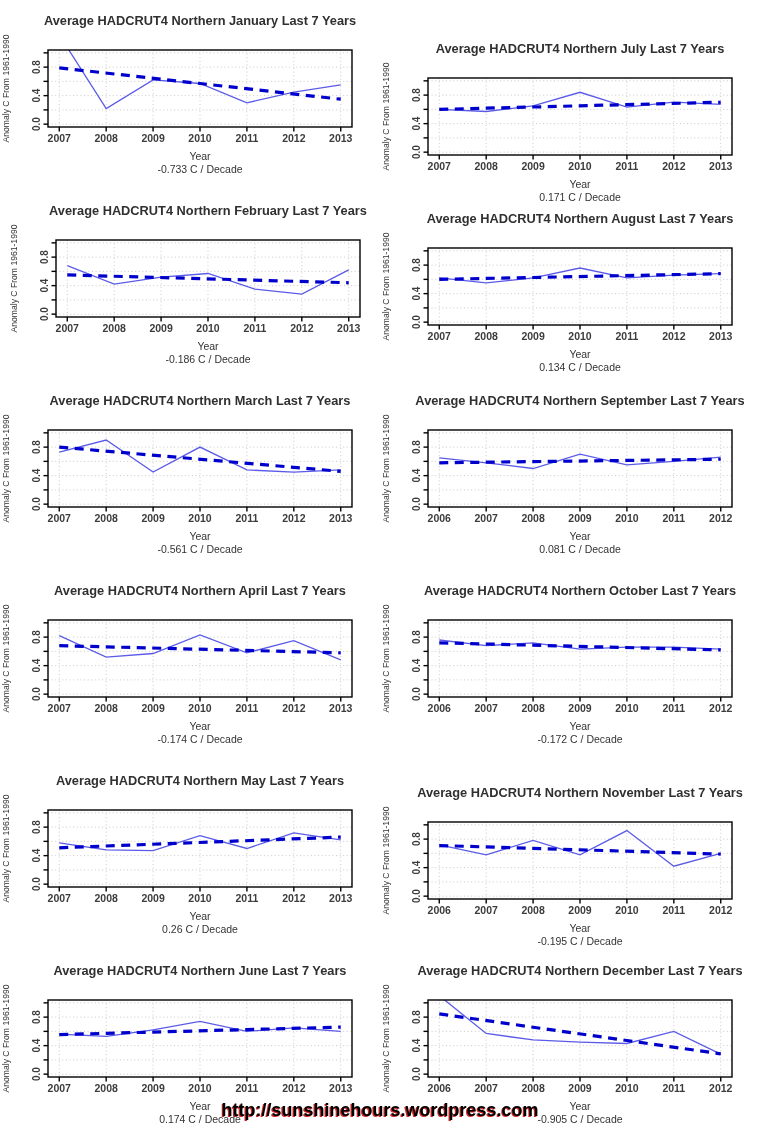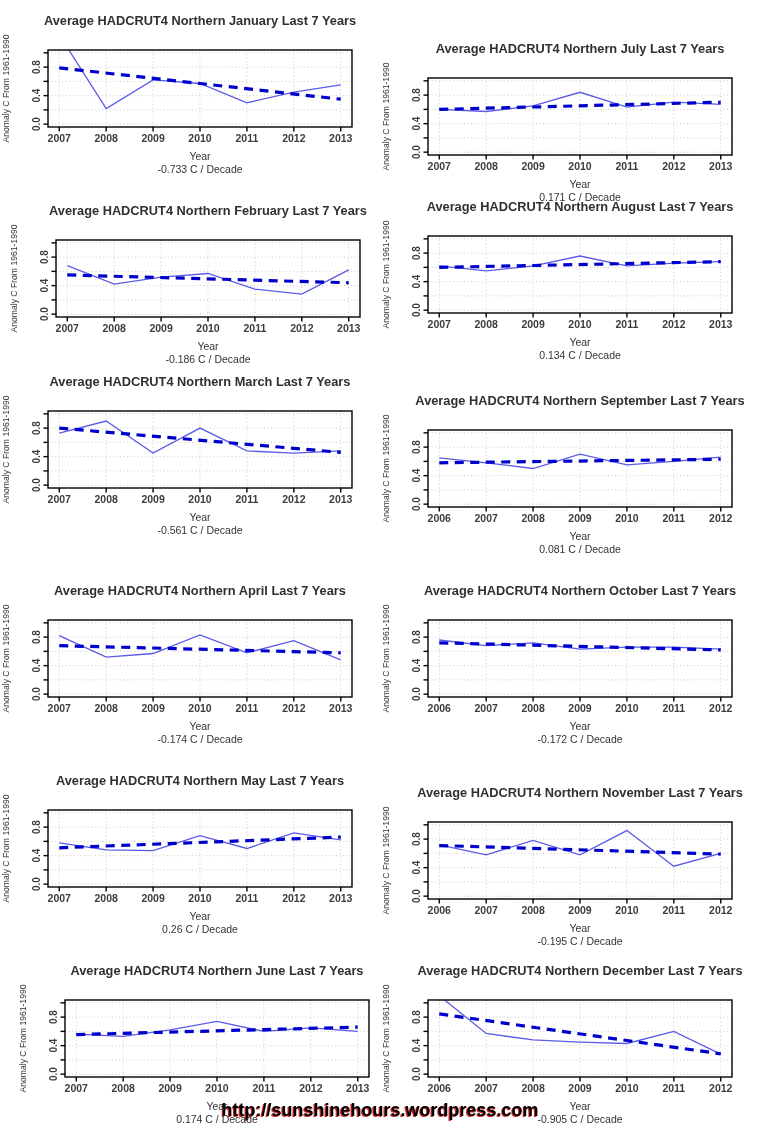--- a/index.html
+++ b/index.html
@@ -153,21 +153,21 @@
         <text x="200" y="142" text-anchor="middle" font-size="10.5" font-weight="bold" fill="#3c3c3c">2010</text>
         <line x1="246.91358024691357" x2="246.91358024691357" y1="127" y2="131.5" stroke="#000" stroke-width="1.4"></line>
         <text x="246.91358024691357" y="142" text-anchor="middle" font-size="10.5" font-weight="bold" fill="#3c3c3c">2011</text>
         <line x1="293.82716049382714" x2="293.82716049382714" y1="127" y2="131.5" stroke="#000" stroke-width="1.4"></line>
         <text x="293.82716049382714" y="142" text-anchor="middle" font-size="10.5" font-weight="bold" fill="#3c3c3c">2012</text>
         <line x1="340.7407407407407" x2="340.7407407407407" y1="127" y2="131.5" stroke="#000" stroke-width="1.4"></line>
         <text x="340.7407407407407" y="142" text-anchor="middle" font-size="10.5" font-weight="bold" fill="#3c3c3c">2013</text>
         <text x="200" y="160" text-anchor="middle" font-size="10.5" fill="#333">Year</text>
         <text x="200" y="173" text-anchor="middle" font-size="10.5" fill="#333">-0.186 C / Decade</text>
       </svg></div>
-    <div class="cell" style="left: 380px; top: 186px;"><svg width="380" height="190" viewBox="0 0 380 190">
+    <div class="cell" style="left: 380px; top: 198px;"><svg width="380" height="190" viewBox="0 0 380 190">
         <text x="200" y="25" text-anchor="middle" font-size="12.8" font-weight="bold" fill="#303030">Average HADCRUT4 Northern August Last 7 Years</text>
         <text x="9" y="88.5" text-anchor="middle" font-size="8.6" fill="#333" transform="rotate(-90 9 88.5)">Anomaly C From 1961-1990</text>
         <line x1="48" x2="352" y1="124.14814814814814" y2="124.14814814814814" stroke="#c9c9c9" stroke-width="1" stroke-dasharray="1 2.6"></line>
         <line x1="48" x2="352" y1="109.88888888888889" y2="109.88888888888889" stroke="#c9c9c9" stroke-width="1" stroke-dasharray="1 2.6"></line>
         <line x1="48" x2="352" y1="95.62962962962962" y2="95.62962962962962" stroke="#c9c9c9" stroke-width="1" stroke-dasharray="1 2.6"></line>
         <line x1="48" x2="352" y1="81.37037037037037" y2="81.37037037037037" stroke="#c9c9c9" stroke-width="1" stroke-dasharray="1 2.6"></line>
         <line x1="48" x2="352" y1="67.11111111111111" y2="67.11111111111111" stroke="#c9c9c9" stroke-width="1" stroke-dasharray="1 2.6"></line>
         <line x1="48" x2="352" y1="52.851851851851855" y2="52.851851851851855" stroke="#c9c9c9" stroke-width="1" stroke-dasharray="1 2.6"></line>
         <line x1="59.25925925925926" x2="59.25925925925926" y1="50" y2="127" stroke="#c9c9c9" stroke-width="1" stroke-dasharray="1 2.6"></line>
         <line x1="106.17283950617283" x2="106.17283950617283" y1="50" y2="127" stroke="#c9c9c9" stroke-width="1" stroke-dasharray="1 2.6"></line>
@@ -201,21 +201,21 @@
         <text x="200" y="142" text-anchor="middle" font-size="10.5" font-weight="bold" fill="#3c3c3c">2010</text>
         <line x1="246.91358024691357" x2="246.91358024691357" y1="127" y2="131.5" stroke="#000" stroke-width="1.4"></line>
         <text x="246.91358024691357" y="142" text-anchor="middle" font-size="10.5" font-weight="bold" fill="#3c3c3c">2011</text>
         <line x1="293.82716049382714" x2="293.82716049382714" y1="127" y2="131.5" stroke="#000" stroke-width="1.4"></line>
         <text x="293.82716049382714" y="142" text-anchor="middle" font-size="10.5" font-weight="bold" fill="#3c3c3c">2012</text>
         <line x1="340.7407407407407" x2="340.7407407407407" y1="127" y2="131.5" stroke="#000" stroke-width="1.4"></line>
         <text x="340.7407407407407" y="142" text-anchor="middle" font-size="10.5" font-weight="bold" fill="#3c3c3c">2013</text>
         <text x="200" y="160" text-anchor="middle" font-size="10.5" fill="#333">Year</text>
         <text x="200" y="173" text-anchor="middle" font-size="10.5" fill="#333">0.134 C / Decade</text>
       </svg></div>
-    <div class="cell" style="left: 0px; top: 361px;"><svg width="380" height="190" viewBox="0 0 380 190">
+    <div class="cell" style="left: 0px; top: 380px;"><svg width="380" height="190" viewBox="0 0 380 190">
         <text x="200" y="25" text-anchor="middle" font-size="12.8" font-weight="bold" fill="#303030">Average HADCRUT4 Northern March Last 7 Years</text>
         <text x="9" y="88.5" text-anchor="middle" font-size="8.6" fill="#333" transform="rotate(-90 9 88.5)">Anomaly C From 1961-1990</text>
         <line x1="48" x2="352" y1="124.14814814814814" y2="124.14814814814814" stroke="#c9c9c9" stroke-width="1" stroke-dasharray="1 2.6"></line>
         <line x1="48" x2="352" y1="109.88888888888889" y2="109.88888888888889" stroke="#c9c9c9" stroke-width="1" stroke-dasharray="1 2.6"></line>
         <line x1="48" x2="352" y1="95.62962962962962" y2="95.62962962962962" stroke="#c9c9c9" stroke-width="1" stroke-dasharray="1 2.6"></line>
         <line x1="48" x2="352" y1="81.37037037037037" y2="81.37037037037037" stroke="#c9c9c9" stroke-width="1" stroke-dasharray="1 2.6"></line>
         <line x1="48" x2="352" y1="67.11111111111111" y2="67.11111111111111" stroke="#c9c9c9" stroke-width="1" stroke-dasharray="1 2.6"></line>
         <line x1="48" x2="352" y1="52.851851851851855" y2="52.851851851851855" stroke="#c9c9c9" stroke-width="1" stroke-dasharray="1 2.6"></line>
         <line x1="59.25925925925926" x2="59.25925925925926" y1="50" y2="127" stroke="#c9c9c9" stroke-width="1" stroke-dasharray="1 2.6"></line>
         <line x1="106.17283950617283" x2="106.17283950617283" y1="50" y2="127" stroke="#c9c9c9" stroke-width="1" stroke-dasharray="1 2.6"></line>
@@ -489,21 +489,21 @@
         <text x="200" y="142" text-anchor="middle" font-size="10.5" font-weight="bold" fill="#3c3c3c">2009</text>
         <line x1="246.91358024691357" x2="246.91358024691357" y1="127" y2="131.5" stroke="#000" stroke-width="1.4"></line>
         <text x="246.91358024691357" y="142" text-anchor="middle" font-size="10.5" font-weight="bold" fill="#3c3c3c">2010</text>
         <line x1="293.82716049382714" x2="293.82716049382714" y1="127" y2="131.5" stroke="#000" stroke-width="1.4"></line>
         <text x="293.82716049382714" y="142" text-anchor="middle" font-size="10.5" font-weight="bold" fill="#3c3c3c">2011</text>
         <line x1="340.7407407407407" x2="340.7407407407407" y1="127" y2="131.5" stroke="#000" stroke-width="1.4"></line>
         <text x="340.7407407407407" y="142" text-anchor="middle" font-size="10.5" font-weight="bold" fill="#3c3c3c">2012</text>
         <text x="200" y="160" text-anchor="middle" font-size="10.5" fill="#333">Year</text>
         <text x="200" y="173" text-anchor="middle" font-size="10.5" fill="#333">-0.195 C / Decade</text>
       </svg></div>
-    <div class="cell" style="left: 0px; top: 950px; padding-left: 17px;"><svg width="380" height="190" viewBox="0 0 380 190">
+    <div class="cell" style="left: 0px; top: 950px;"><svg width="380" height="190" viewBox="0 0 380 190">
         <text x="200" y="25" text-anchor="middle" font-size="12.8" font-weight="bold" fill="#303030">Average HADCRUT4 Northern June Last 7 Years</text>
         <text x="9" y="88.5" text-anchor="middle" font-size="8.6" fill="#333" transform="rotate(-90 9 88.5)">Anomaly C From 1961-1990</text>
         <line x1="48" x2="352" y1="124.14814814814814" y2="124.14814814814814" stroke="#c9c9c9" stroke-width="1" stroke-dasharray="1 2.6"></line>
         <line x1="48" x2="352" y1="109.88888888888889" y2="109.88888888888889" stroke="#c9c9c9" stroke-width="1" stroke-dasharray="1 2.6"></line>
         <line x1="48" x2="352" y1="95.62962962962962" y2="95.62962962962962" stroke="#c9c9c9" stroke-width="1" stroke-dasharray="1 2.6"></line>
         <line x1="48" x2="352" y1="81.37037037037037" y2="81.37037037037037" stroke="#c9c9c9" stroke-width="1" stroke-dasharray="1 2.6"></line>
         <line x1="48" x2="352" y1="67.11111111111111" y2="67.11111111111111" stroke="#c9c9c9" stroke-width="1" stroke-dasharray="1 2.6"></line>
         <line x1="48" x2="352" y1="52.851851851851855" y2="52.851851851851855" stroke="#c9c9c9" stroke-width="1" stroke-dasharray="1 2.6"></line>
         <line x1="59.25925925925926" x2="59.25925925925926" y1="50" y2="127" stroke="#c9c9c9" stroke-width="1" stroke-dasharray="1 2.6"></line>
         <line x1="106.17283950617283" x2="106.17283950617283" y1="50" y2="127" stroke="#c9c9c9" stroke-width="1" stroke-dasharray="1 2.6"></line>

